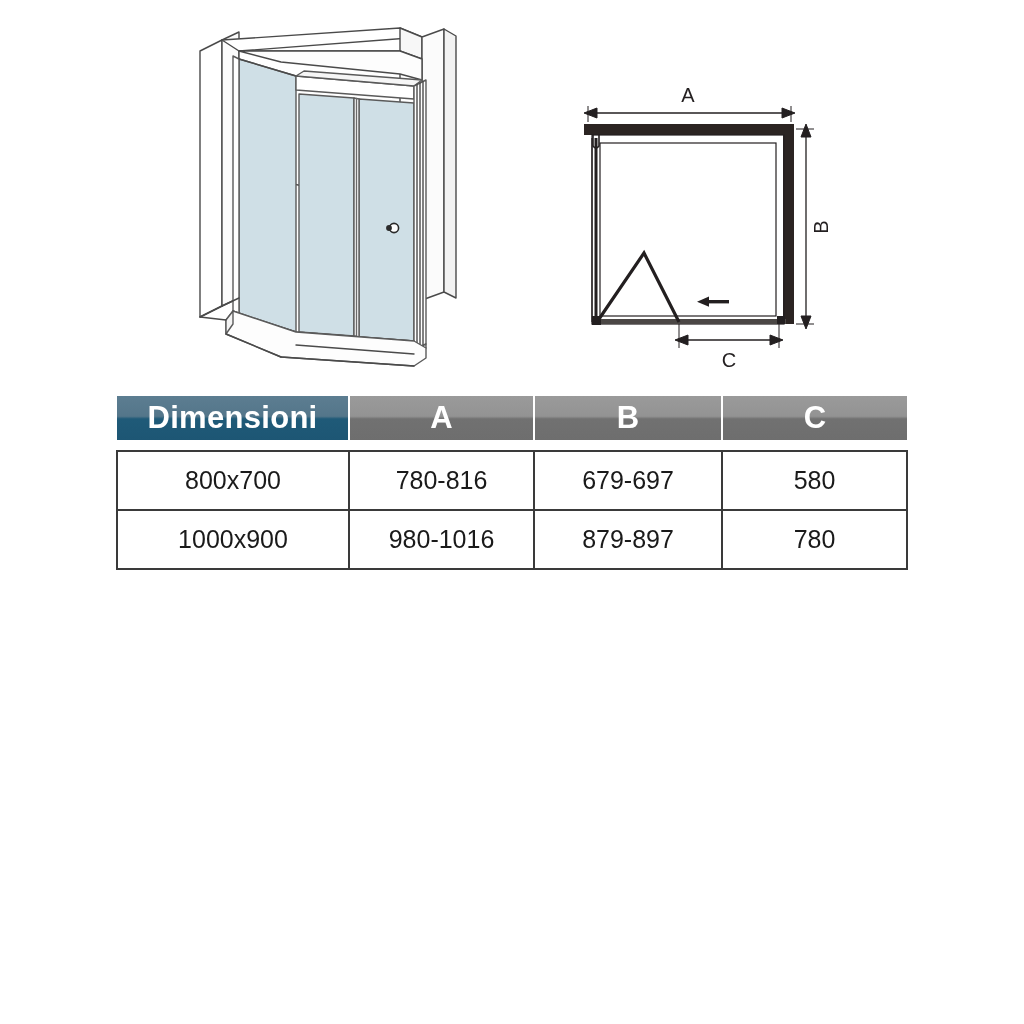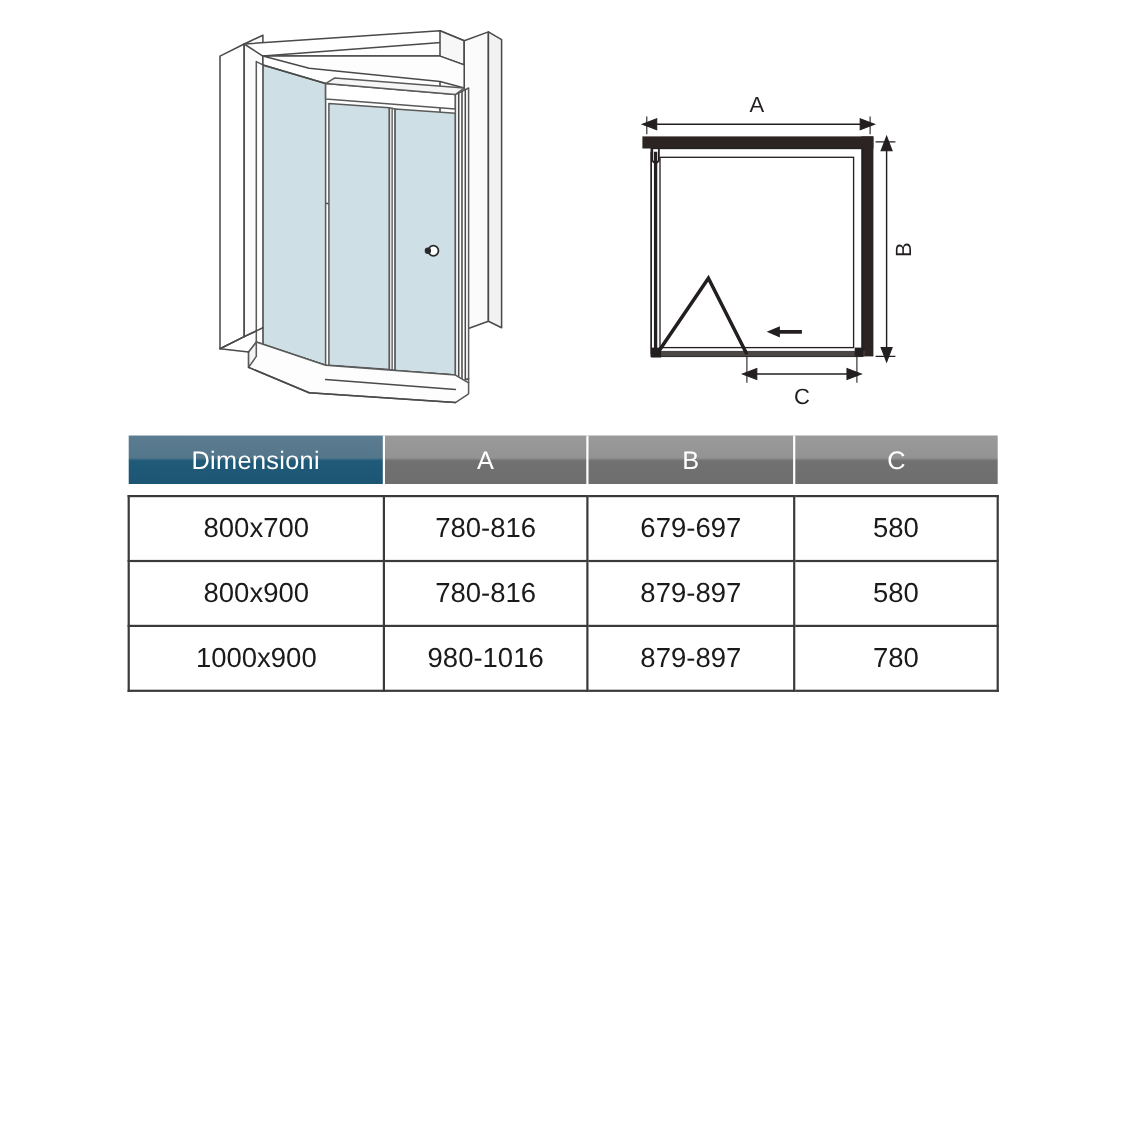--- a/index.html
+++ b/index.html
@@ -51,22 +51,22 @@
   table.dim-table col.c-dim { width: 232px; }
   table.dim-table col.c-a   { width: 185px; }
   table.dim-table col.c-b   { width: 188px; }
   table.dim-table col.c-c   { width: 185px; }
 
   thead tr { height: 44px; }
   thead th {
     padding: 0;
     margin: 4px;
     color: #ffffff;
-    font-size: 23px;
-    font-weight: normal;
+    font-size: 31px;
+    font-weight: bold;
     text-align: center;
     vertical-align: middle;
     letter-spacing: 0.3px;
     border: none;
   }
   th.h-dim {
     background: linear-gradient(to bottom,
         #5c7d91 0%, #54768a 46%, #1f5a78 52%, #1d5674 100%);
   }
   th.h-ab {
@@ -241,26 +241,20 @@
         <tr class="spacer-row">
           <td colspan="4"></td>
         </tr>
       <tr class="data-row">
             <td>800x700</td>
             <td>780-816</td>
             <td>679-697</td>
             <td>580</td>
           </tr>
           <tr class="data-row">
-            <td>800x900</td>
-            <td>780-816</td>
-            <td>879-897</td>
-            <td>580</td>
-          </tr>
-          <tr class="data-row">
             <td>1000x900</td>
             <td>980-1016</td>
             <td>879-897</td>
             <td>780</td>
           </tr>
         </tbody>
     </table>
   </div>
 
 </div>

